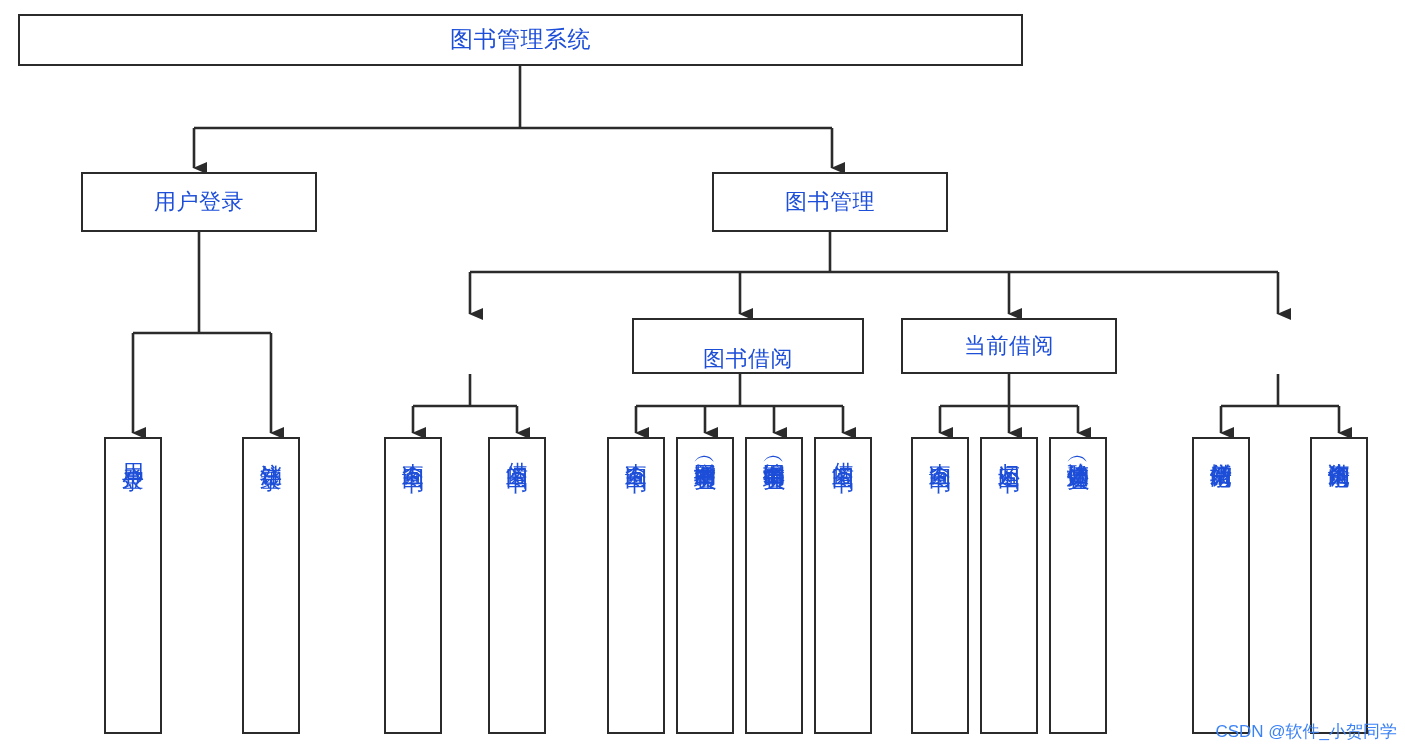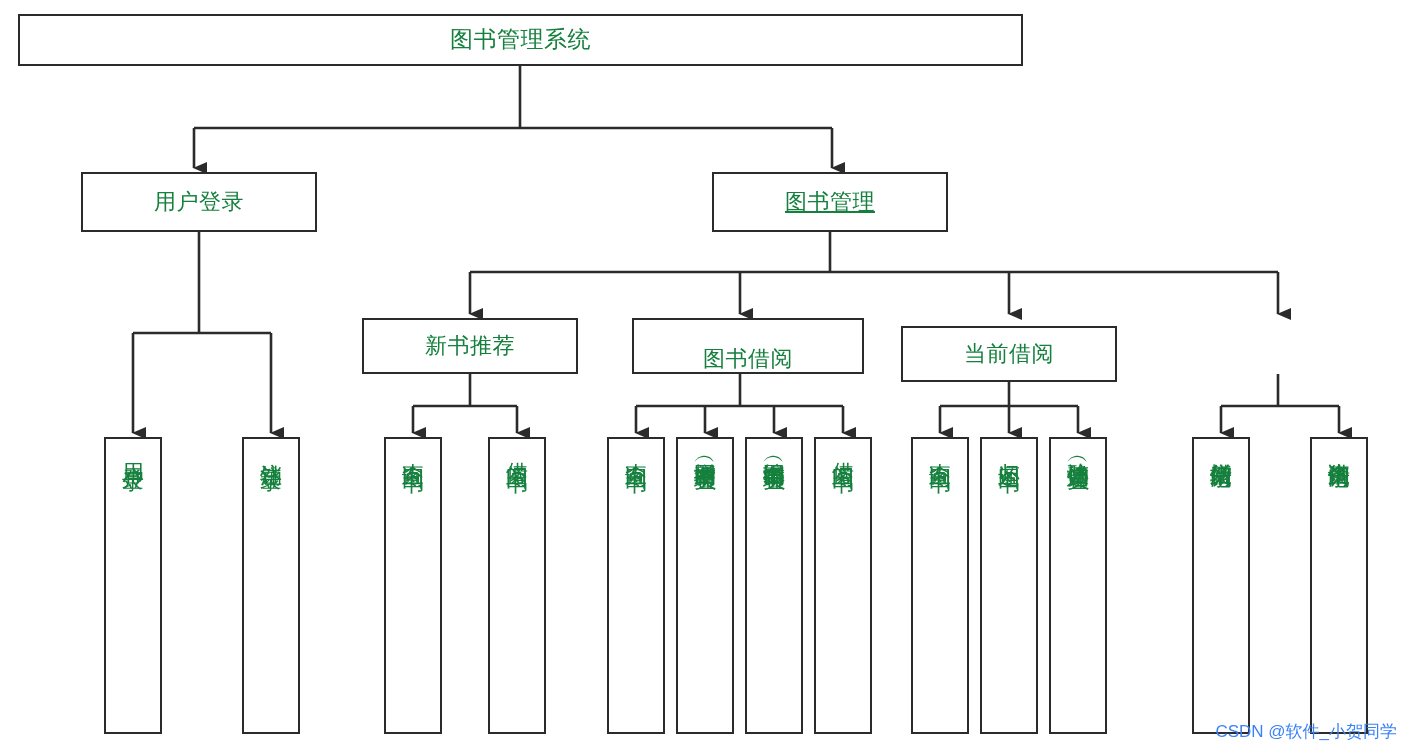--- a/index.html
+++ b/index.html
@@ -27,21 +27,21 @@
     height: 747px;
   }
   .node {
     position: absolute;
     box-sizing: border-box;
     background: #ffffff;
     border: 2px solid #2b2b2b;
     display: flex;
     align-items: center;
     justify-content: center;
-    color: #15803d;
+    color: #1d4ed8;
   }
   .node .label {
     display: block;
     text-align: center;
     line-height: 1.18;
     letter-spacing: 0.5px;
     white-space: nowrap;
   }
   
   .node.horiz .label {
@@ -134,33 +134,30 @@
   </svg>
 
   <div class="node root horiz" style="left:18px; top:14px; width:1005px; height:52px;">
     <span class="label">图书管理系统</span>
   </div>
 
   <div class="node horiz" style="left:81px; top:172px; width:236px; height:60px;">
     <span class="label">用户登录</span>
   </div>
 
-  <div class="node horiz" style="left:712px; top:172px; width:236px; height:60px;text-decoration:underline;">
+  <div class="node horiz" style="left:712px; top:172px; width:236px; height:60px;">
     <span class="label">图书管理</span>
   </div>
 
-  <div class="node horiz" style="left:362px; top:318px; width:216px; height:56px;">
-    <span class="label">新书推荐</span>
-  </div>
 
   <div class="node horiz" style="left:632px; top:318px; width:232px; height:56px;align-items:flex-end;">
     <span class="label">图书借阅</span>
   </div>
 
-  <div class="node horiz" style="left:901px; top:318px; width:216px; height:56px;margin-top:8px;">
+  <div class="node horiz" style="left:901px; top:318px; width:216px; height:56px;">
     <span class="label">当前借阅</span>
   </div>
 
 
   <div class="node vert" style="left:104px; top:437px; width:58px; height:297px;">
     <span class="label">用户登录</span>
   </div>
 
   <div class="node vert" style="left:242px; top:437px; width:58px; height:297px;">
     <span class="label">注销登录</span>

